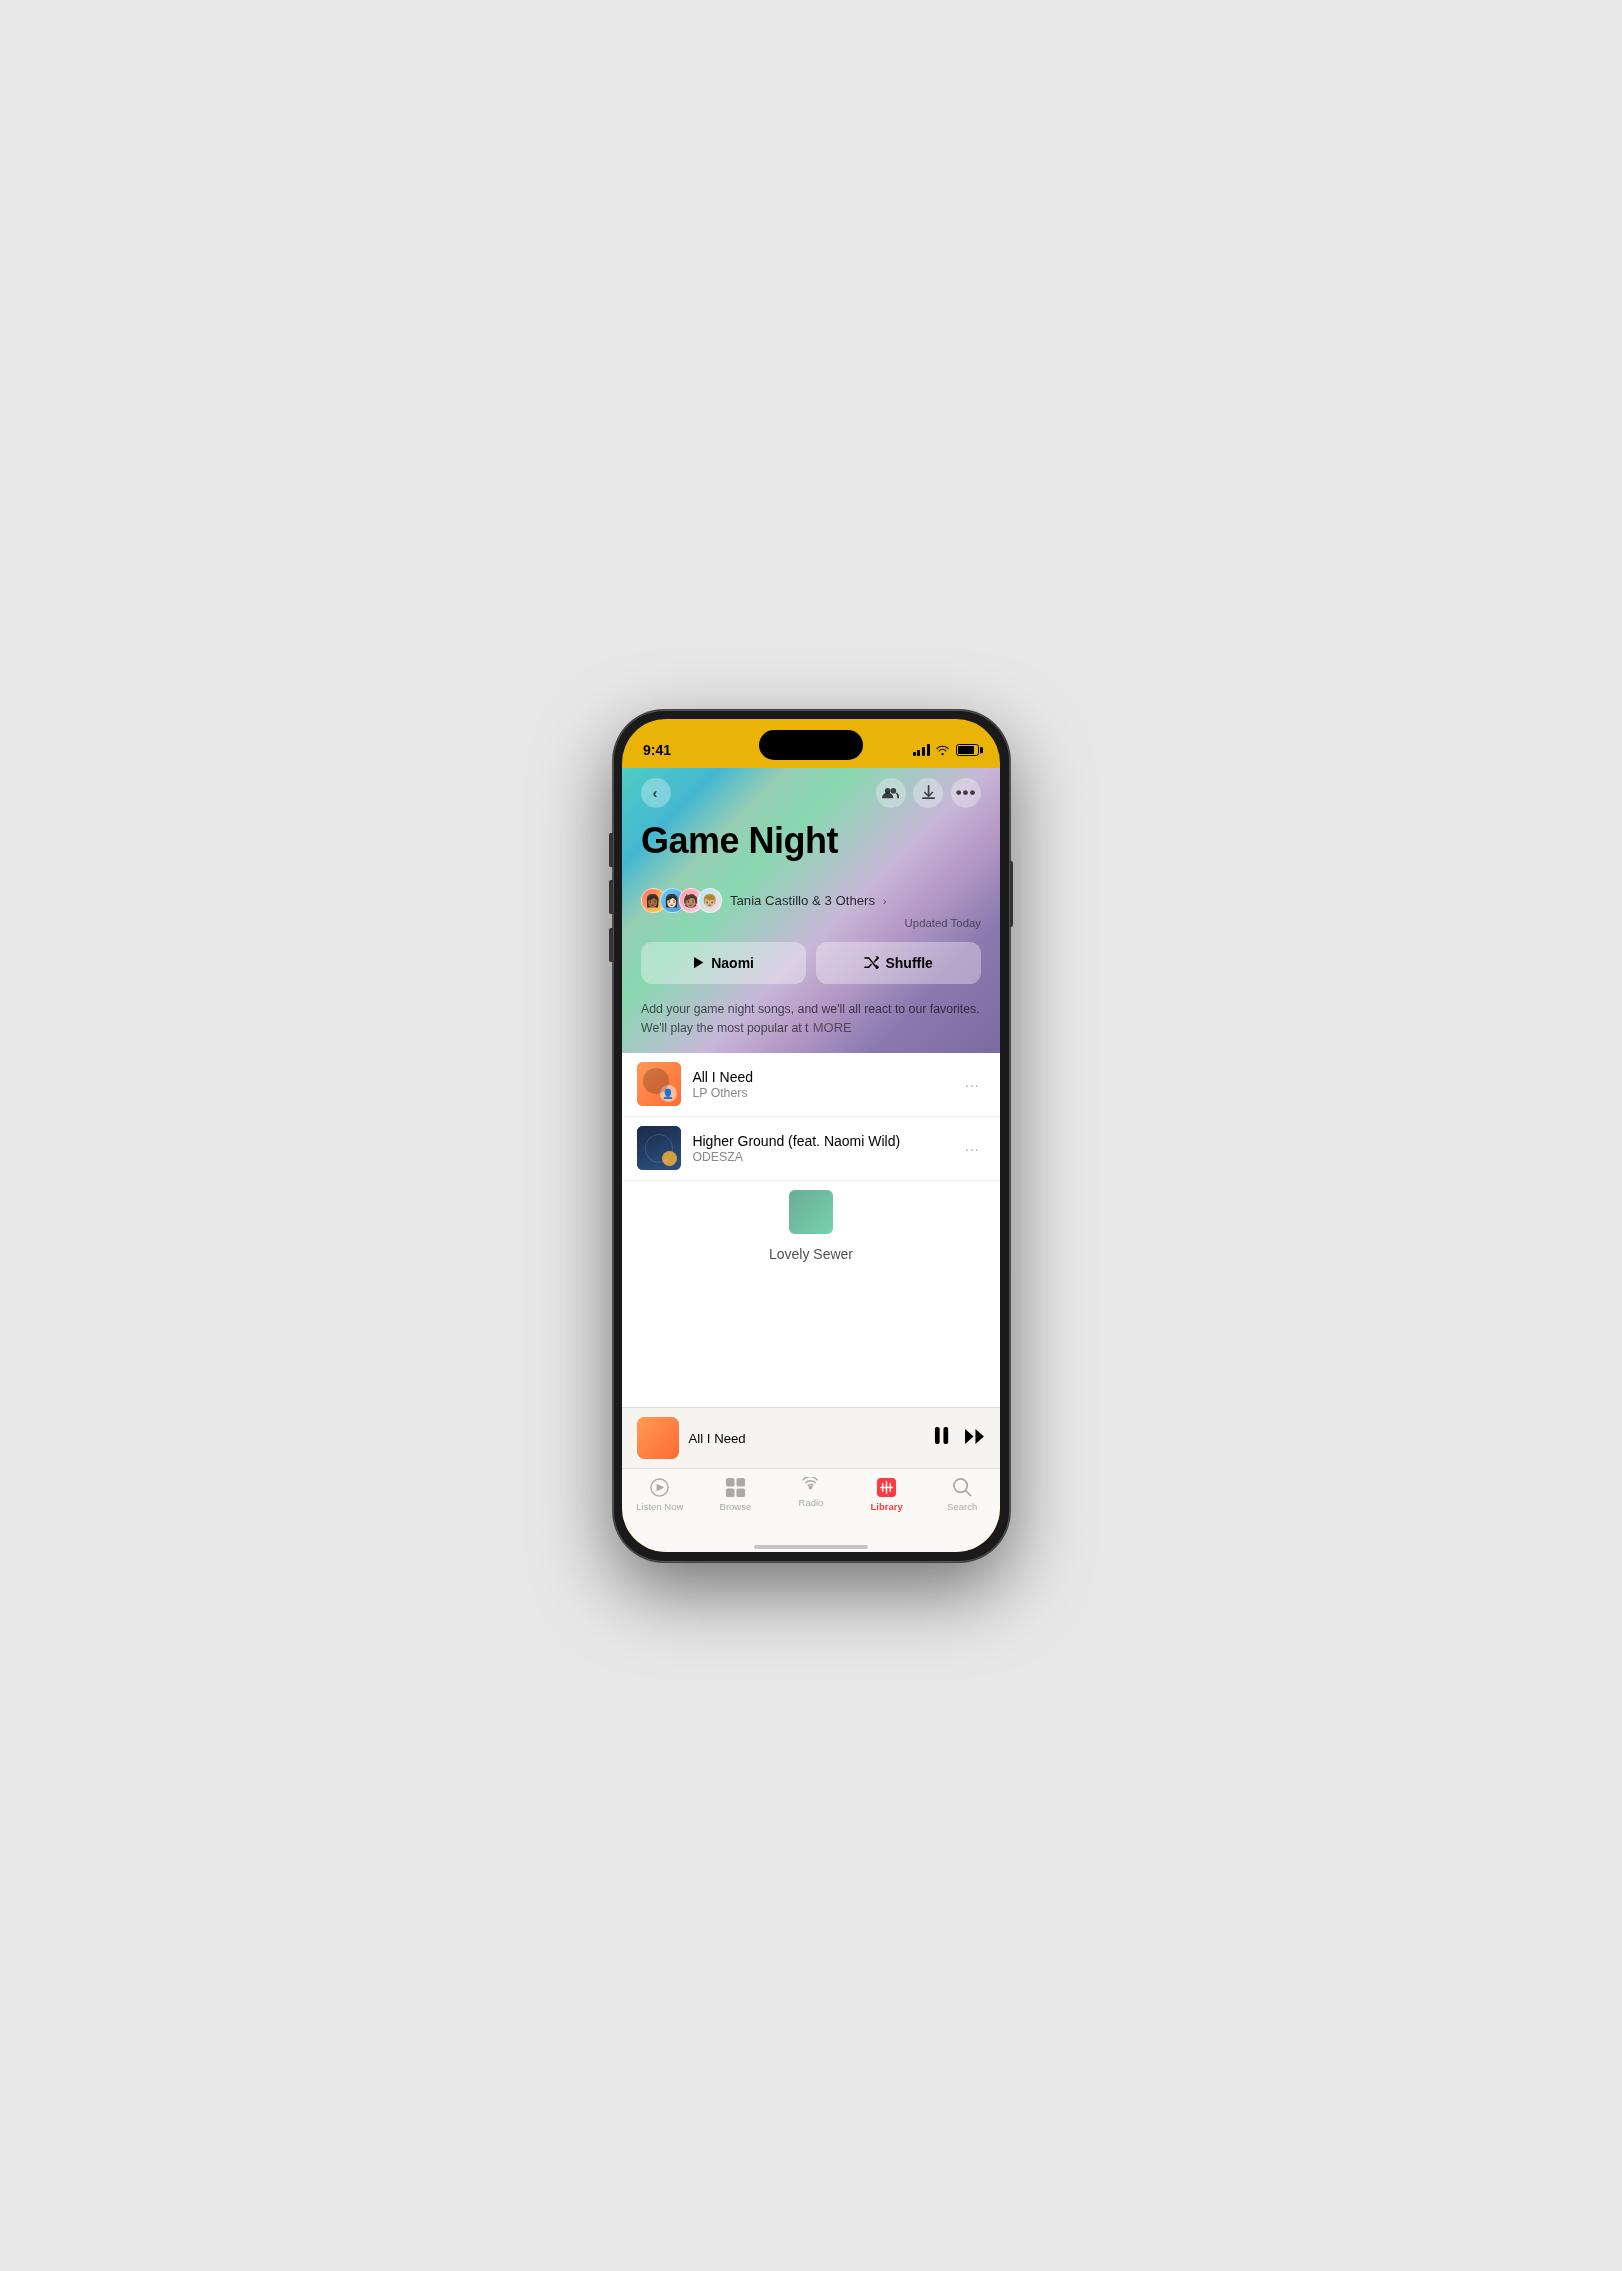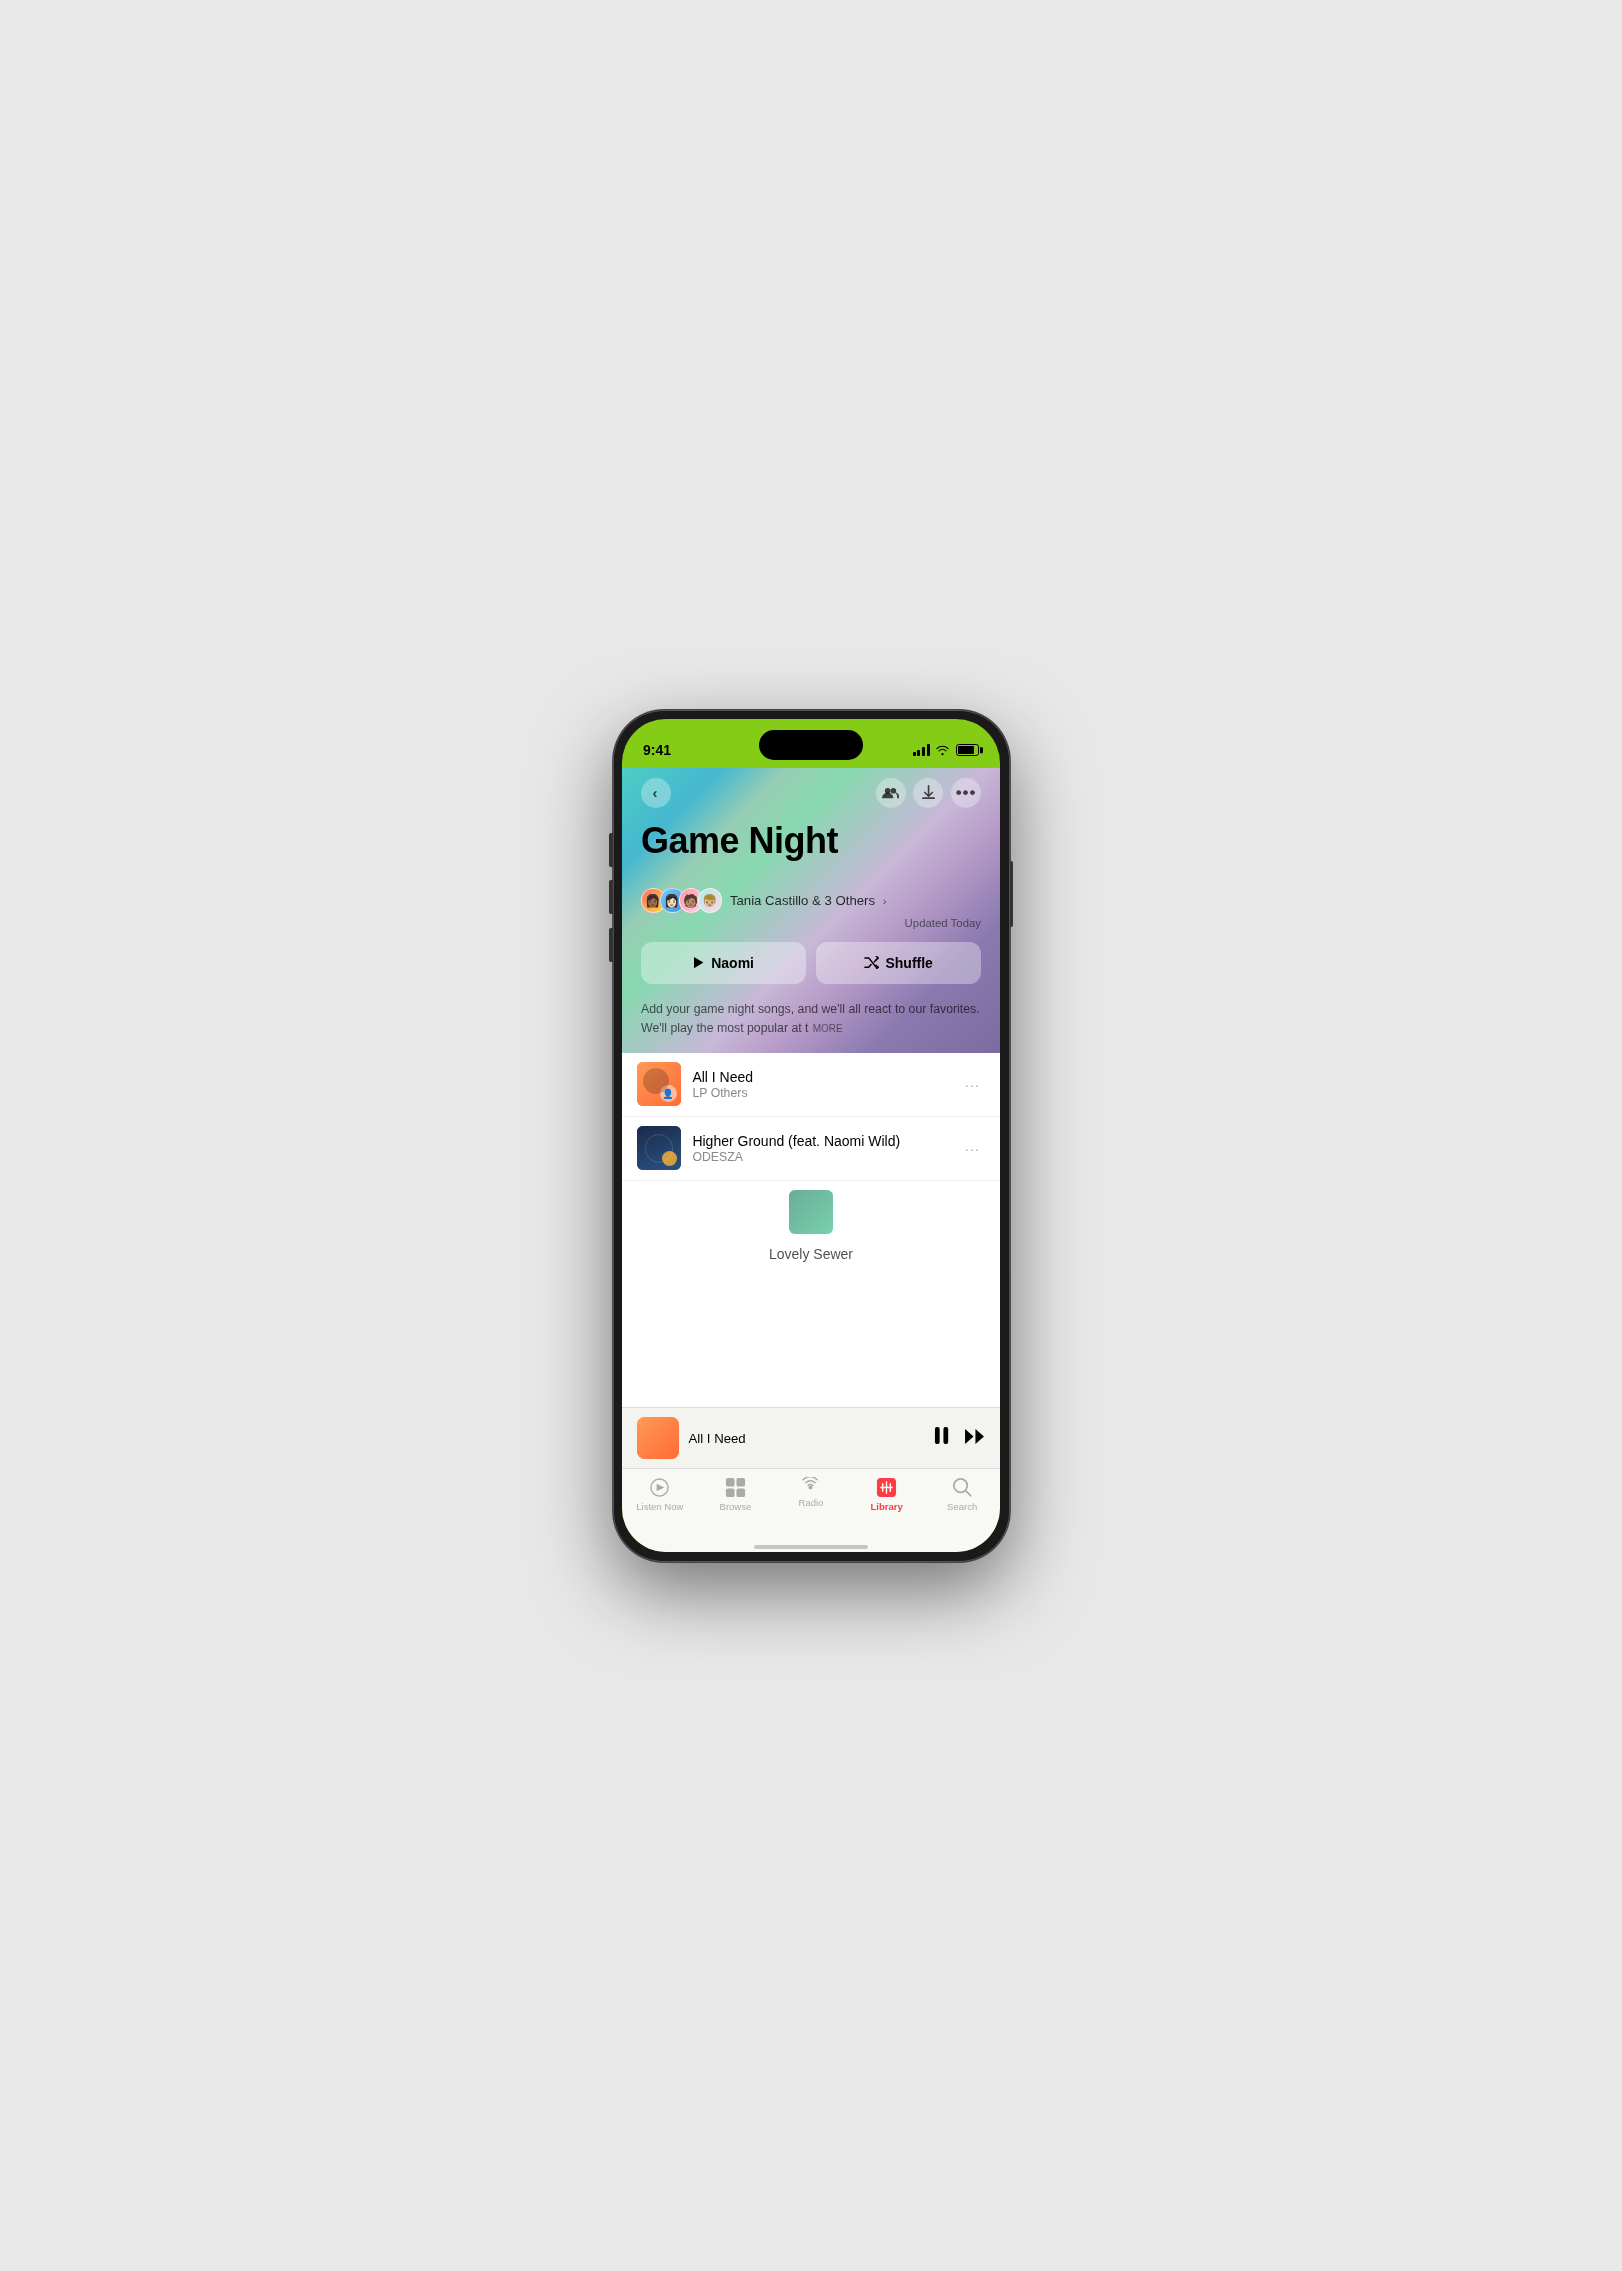--- a/index.html
+++ b/index.html
@@ -46,21 +46,21 @@
       height: 66px;
       background: #333;
       border-radius: 0 1.9px 1.9px 0;
     }
 
     .phone-screen {
       width: 100%;
       height: 100%;
       border-radius: 44px;
       overflow: hidden;
-      background: #84cc16;
+      background: #eab308;
       position: relative;
       display: flex;
       flex-direction: column;
     }
 
     
     .dynamic-island {
       position: absolute;
       top: 11.4px;
       left: 50%;
@@ -271,21 +271,21 @@
     }
 
     .description-text {
       font-size: 12.3px;
       color: rgba(0,0,0,0.65);
       line-height: 1.5;
       margin-top: 48px;
     }
 
     .more-link {
-      font-size: 10px;
+      font-size: 13px;
       color: rgba(0,0,0,0.5);
       font-weight: 500;
     }
 
     
     .song-list {
       background: #fff;
       flex: 1;
       overflow: hidden;
     }

